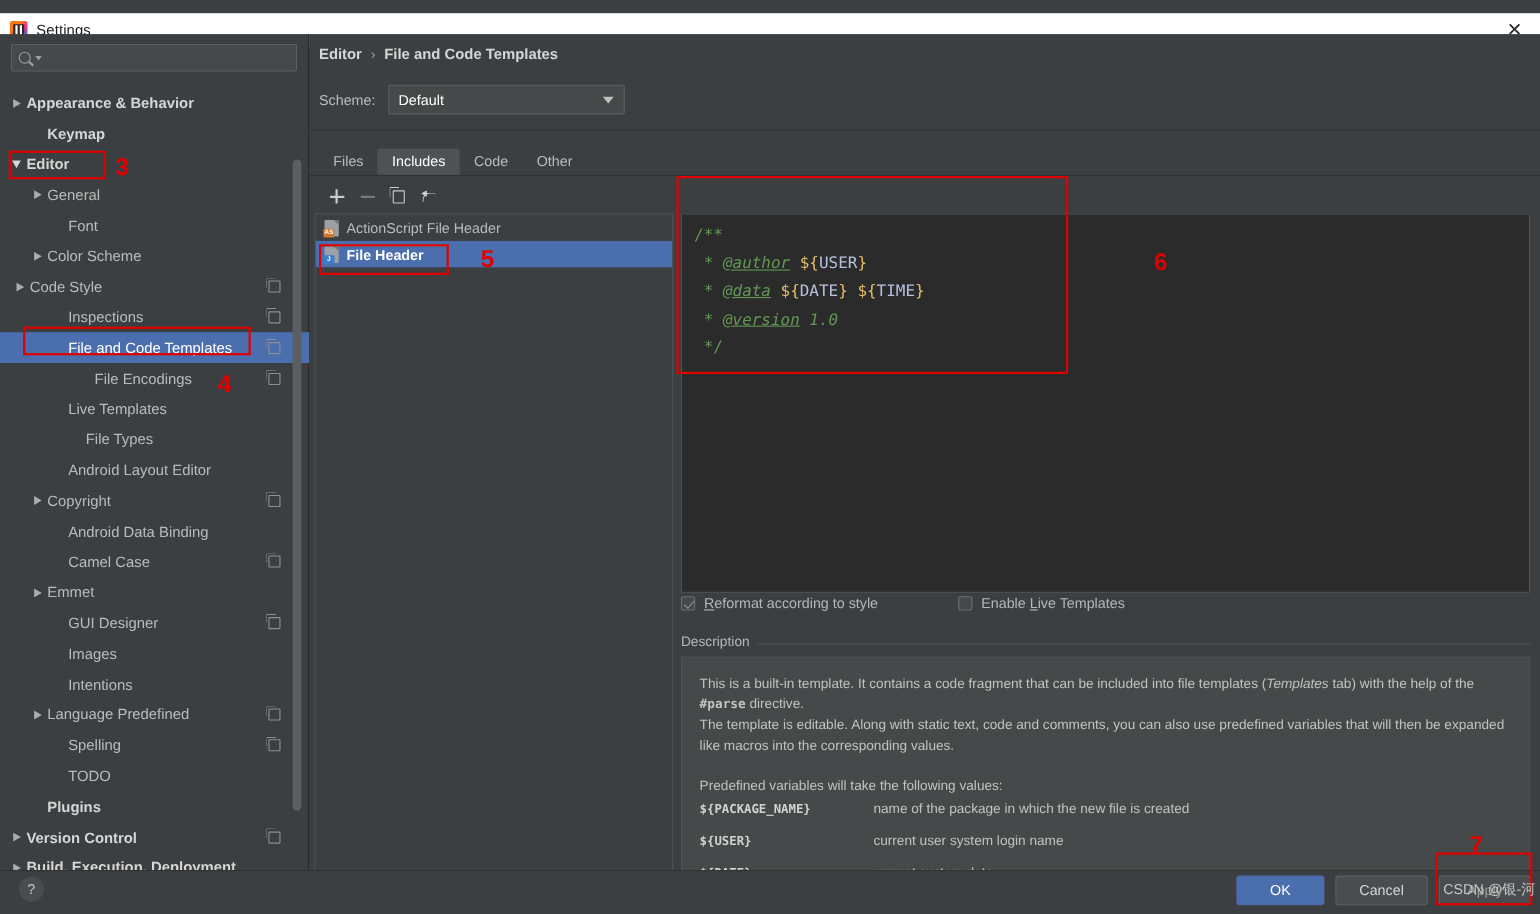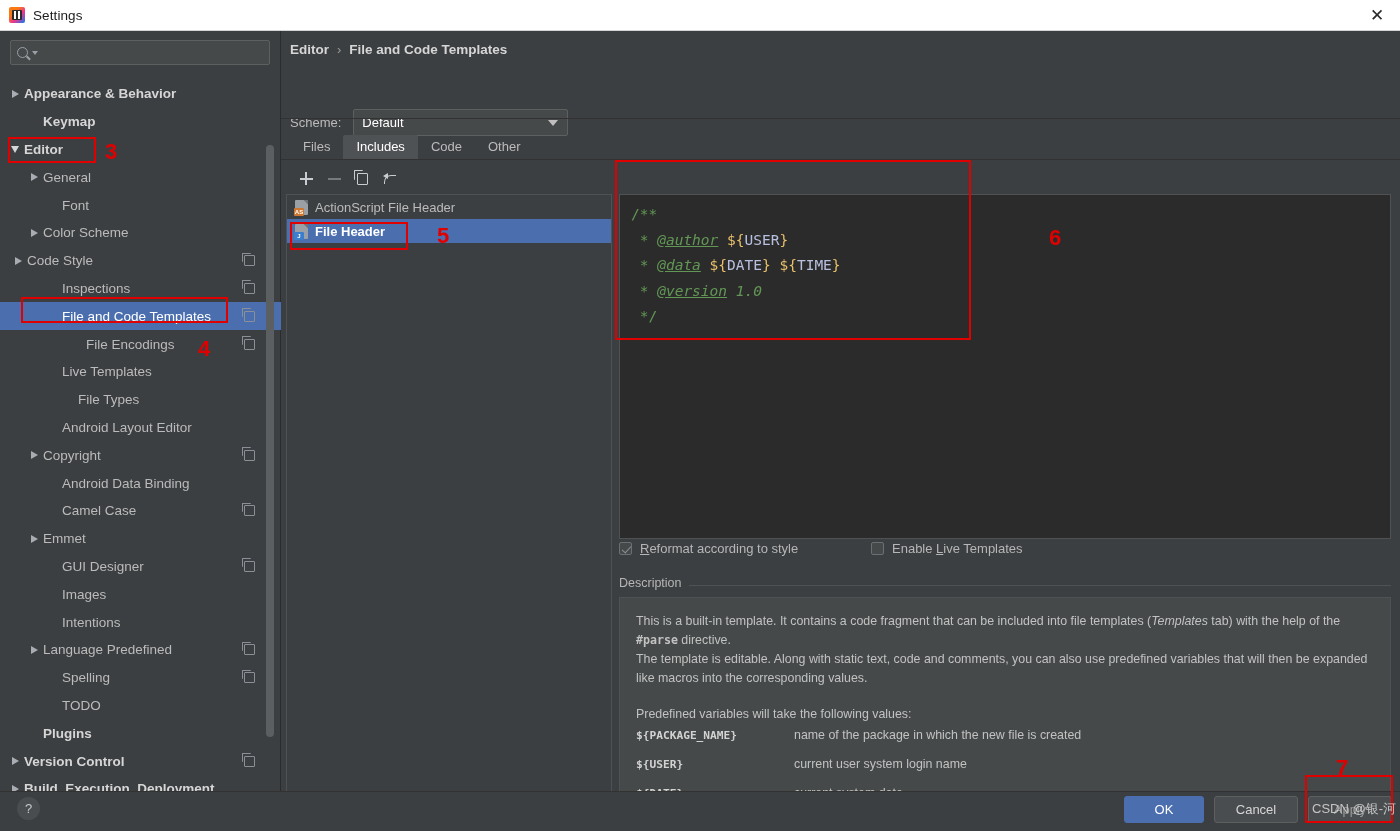--- a/index.html
+++ b/index.html
@@ -6,21 +6,21 @@
   html, body {
     width: 1400px; height: 831px;
     font-family: "Liberation Sans", sans-serif;
     background: #3c3f41; color: #bbbbbb;
     overflow: hidden; -webkit-font-smoothing: antialiased;
   }
   #app { position: relative; width: 1400px; height: 831px; }
 
   
   .titlebar {
-    position: absolute; left: 0; top: 0; width: 1400px; height: 31px;
+    position: absolute; left: 0; top: 12px; width: 1400px; height: 31px;
     background: #ffffff; display: flex; align-items: center;
     border-bottom: 1px solid #d4d4d4;
   }
   .title-icon {
     width: 16px; height: 16px; margin-left: 9px; margin-right: 8px;
     position: relative; border-radius: 2px; overflow: hidden;
     background: linear-gradient(135deg,#f97a12 0%,#f97a12 32%,#ed358c 60%,#087cfa 100%);
     flex: 0 0 auto;
   }
   .title-icon:after {
@@ -108,21 +108,21 @@
   .main {
     position: absolute; left: 281px; top: 31px; width: 1119px; height: 760px;
     background: #3c3f41;
   }
   .breadcrumb {
     position:absolute; left: 9px; top: 11px; font-size: 13.5px; font-weight: bold;
     color: #d6d6d6; display:flex; align-items:center; gap:8px;
   }
   .bc-sep { color:#9a9a9a; font-weight: normal; font-size: 13px; }
   .scheme-row {
-    position:absolute; left: 9px; top: 46px; display:flex; align-items:center;margin-top:32px;
+    position:absolute; left: 9px; top: 46px; display:flex; align-items:center;
   }
   .scheme-label { font-size: 13px; color:#bbbbbb; margin-right: 12px; }
   .combo {
     width: 215px; height: 27px; background:#45494a; border:1px solid #5e6060;
     border-radius:2px; display:flex; align-items:center; padding: 0 8px;
     font-size: 13px; color: #ffffff; position:relative; cursor:pointer;
   }
   .combo-caret {
     position:absolute; right: 9px; width:0;height:0;
     border-left:5px solid transparent;border-right:5px solid transparent;

